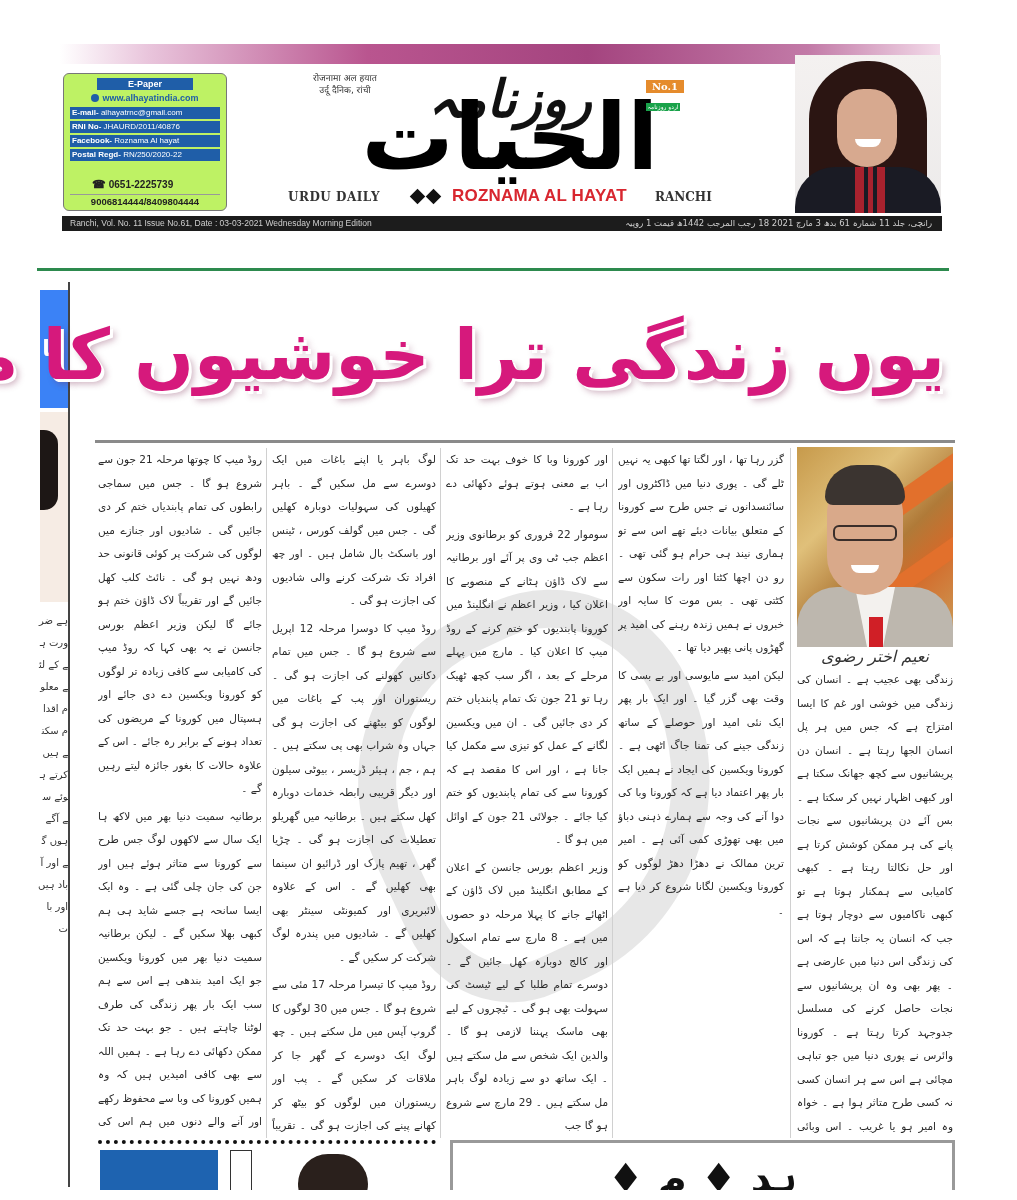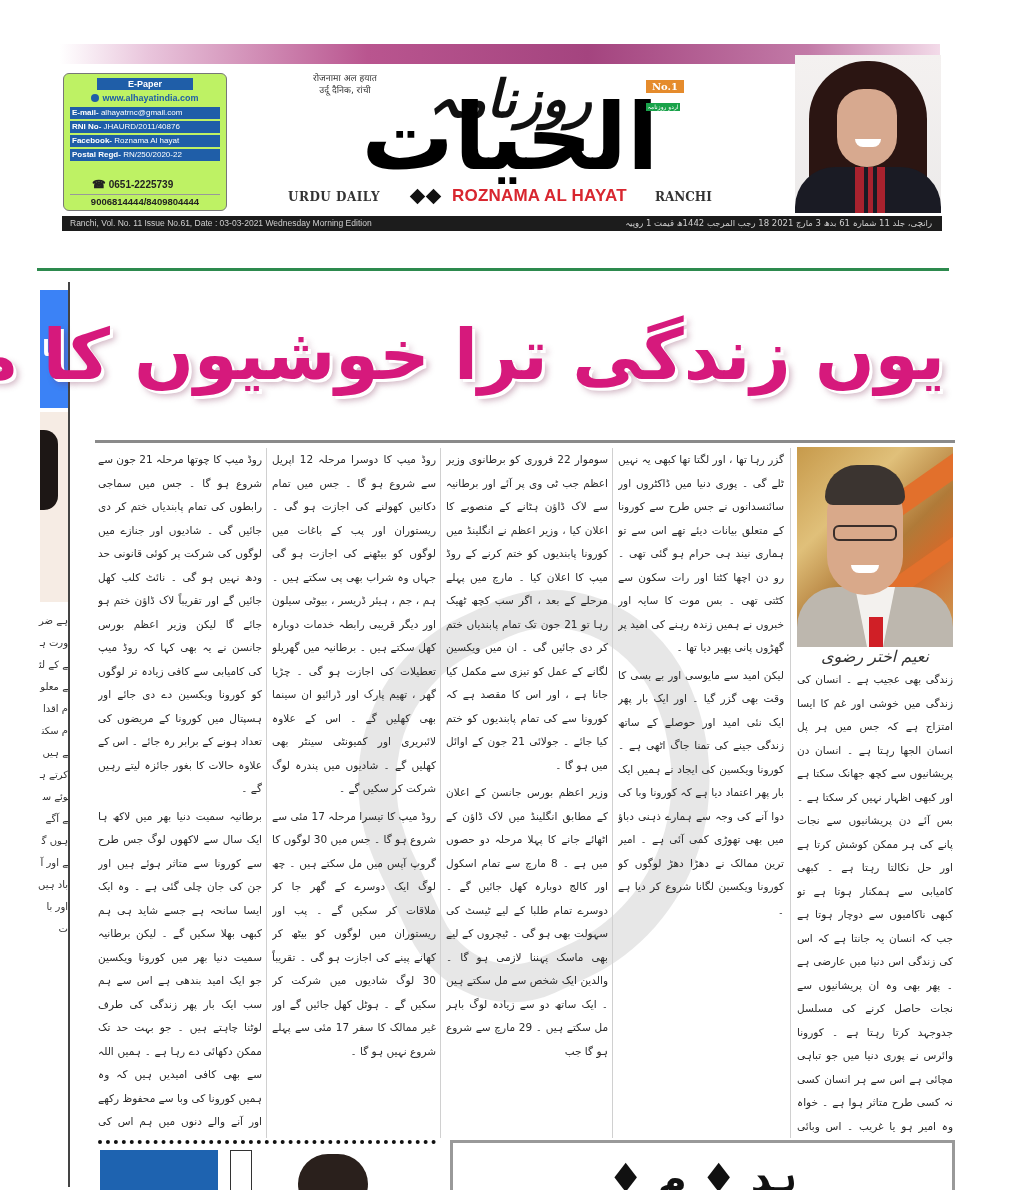--- a/index.html
+++ b/index.html
@@ -225,26 +225,28 @@
 </div>
 
 <div class="col-sep" style="left:790px"></div>
 <div class="col" style="left:618px; width:166px; height:690px;">
   <p>گزر رہا تھا ، اور لگتا تھا کبھی یہ نہیں ٹلے گی ۔ پوری دنیا میں ڈاکٹروں اور سائنسدانوں نے جس طرح سے کورونا کے متعلق بیانات دیئے تھے اس سے تو ہماری نیند ہی حرام ہو گئی تھی ۔ رو دن اچھا کٹتا اور رات سکون سے کٹتی تھی ۔ بس موت کا سایہ اور خبروں نے ہمیں زندہ رہنے کی امید پر گھڑوں پانی پھیر دیا تھا ۔</p>
   <p>لیکن امید سے مایوسی اور بے بسی کا وقت بھی گزر گیا ۔ اور ایک بار پھر ایک نئی امید اور حوصلے کے ساتھ زندگی جینے کی تمنا جاگ اٹھی ہے ۔ کورونا ویکسین کی ایجاد نے ہمیں ایک بار پھر اعتماد دیا ہے کہ کورونا وبا کی دوا آنے کی وجہ سے ہمارے ذہنی دباؤ میں بھی تھوڑی کمی آئی ہے ۔ امیر ترین ممالک نے دھڑا دھڑ لوگوں کو کورونا ویکسین لگانا شروع کر دیا ہے ۔</p>
 </div>
 
 <div class="col-sep" style="left:612px"></div>
 <div class="col" style="left:446px; width:162px; height:690px;">
+  <p>اور کورونا وبا کا خوف بہت حد تک اب بے معنی ہوتے ہوئے دکھائی دے رہا ہے ۔</p>
   <p>سوموار 22 فروری کو برطانوی وزیر اعظم جب ٹی وی پر آئے اور برطانیہ سے لاک ڈاؤن ہٹانے کے منصوبے کا اعلان کیا ، وزیر اعظم نے انگلینڈ میں کورونا پابندیوں کو ختم کرنے کے روڈ میپ کا اعلان کیا ۔ مارچ میں پہلے مرحلے کے بعد ، اگر سب کچھ ٹھیک رہا تو 21 جون تک تمام پابندیاں ختم کر دی جائیں گی ۔ ان میں ویکسین لگانے کے عمل کو تیزی سے مکمل کیا جانا ہے ، اور اس کا مقصد ہے کہ کورونا سے کی تمام پابندیوں کو ختم کیا جائے ۔ جولائی 21 جون کے اوائل میں ہو گا ۔</p>
   <p>وزیر اعظم بورس جانسن کے اعلان کے مطابق انگلینڈ میں لاک ڈاؤن کے اٹھائے جانے کا پہلا مرحلہ دو حصوں میں ہے ۔ 8 مارچ سے تمام اسکول اور کالج دوبارہ کھل جائیں گے ۔ دوسرے تمام طلبا کے لیے ٹیسٹ کی سہولت بھی ہو گی ۔ ٹیچروں کے لیے بھی ماسک پہننا لازمی ہو گا ۔ والدین ایک شخص سے مل سکتے ہیں ۔ ایک ساتھ دو سے زیادہ لوگ باہر مل سکتے ہیں ۔ 29 مارچ سے شروع ہو گا جب</p>
 </div>
 
 <div class="col-sep" style="left:440px"></div>
 <div class="col" style="left:272px; width:164px; height:690px;">
+  <p>لوگ باہر یا اپنے باغات میں ایک دوسرے سے مل سکیں گے ۔ باہر کھیلوں کی سہولیات دوبارہ کھلیں گی ۔ جس میں گولف کورس ، ٹینس اور باسکٹ بال شامل ہیں ۔ اور چھ افراد تک شرکت کرنے والی شادیوں کی اجازت ہو گی ۔</p>
   <p>روڈ میپ کا دوسرا مرحلہ 12 اپریل سے شروع ہو گا ۔ جس میں تمام دکانیں کھولنے کی اجازت ہو گی ۔ ریستوران اور پب کے باغات میں لوگوں کو بیٹھنے کی اجازت ہو گی جہاں وہ شراب بھی پی سکتے ہیں ۔ ہم ، جم ، ہیئر ڈریسر ، بیوٹی سیلون اور دیگر قریبی رابطہ خدمات دوبارہ کھل سکتے ہیں ۔ برطانیہ میں گھریلو تعطیلات کی اجازت ہو گی ۔ چڑیا گھر ، تھیم پارک اور ڈرائیو ان سینما بھی کھلیں گے ۔ اس کے علاوہ لائبریری اور کمیونٹی سینٹر بھی کھلیں گے ۔ شادیوں میں پندرہ لوگ شرکت کر سکیں گے ۔</p>
   <p>روڈ میپ کا تیسرا مرحلہ 17 مئی سے شروع ہو گا ۔ جس میں 30 لوگوں کا گروپ آپس میں مل سکتے ہیں ۔ چھ لوگ ایک دوسرے کے گھر جا کر ملاقات کر سکیں گے ۔ پب اور ریستوران میں لوگوں کو بیٹھ کر کھانے پینے کی اجازت ہو گی ۔ تقریباً 30 لوگ شادیوں میں شرکت کر سکیں گے ۔ ہوٹل کھل جائیں گے اور غیر ممالک کا سفر 17 مئی سے پہلے شروع نہیں ہو گا ۔</p>
 </div>
 
 <div class="col-sep" style="left:266px"></div>
 <div class="col" style="left:98px; width:164px; height:690px;">
   <p>روڈ میپ کا چوتھا مرحلہ 21 جون سے شروع ہو گا ۔ جس میں سماجی رابطوں کی تمام پابندیاں ختم کر دی جائیں گی ۔ شادیوں اور جنازے میں لوگوں کی شرکت پر کوئی قانونی حد ودھ نہیں ہو گی ۔ نائٹ کلب کھل جائیں گے اور تقریباً لاک ڈاؤن ختم ہو جائے گا لیکن وزیر اعظم بورس جانسن نے یہ بھی کہا کہ روڈ میپ کی کامیابی سے کافی زیادہ تر لوگوں کو کورونا ویکسین دے دی جائے اور ہسپتال میں کورونا کے مریضوں کی تعداد ہونے کے برابر رہ جائے ۔ اس کے علاوہ حالات کا بغور جائزہ لیتے رہیں گے ۔</p>
   <p>برطانیہ سمیت دنیا بھر میں لاکھ ہا ایک سال سے لاکھوں لوگ جس طرح سے کورونا سے متاثر ہوئے ہیں اور جن کی جان چلی گئی ہے ۔ وہ ایک ایسا سانحہ ہے جسے شاید ہی ہم کبھی بھلا سکیں گے ۔ لیکن برطانیہ سمیت دنیا بھر میں کورونا ویکسین جو ایک امید بندھی ہے اس سے ہم سب ایک بار پھر زندگی کی طرف لوٹنا چاہتے ہیں ۔ جو بہت حد تک ممکن دکھائی دے رہا ہے ۔ ہمیں اللہ سے بھی کافی امیدیں ہیں کہ وہ ہمیں کورونا کی وبا سے محفوظ رکھے اور آنے والے دنوں میں ہم اس کی نعمتوں سے فیضیاب ہوتے رہیں ۔ میں اپنے اس شعر سے بات ختم کرتا ہوں کہ :</p>
 
 </div>

